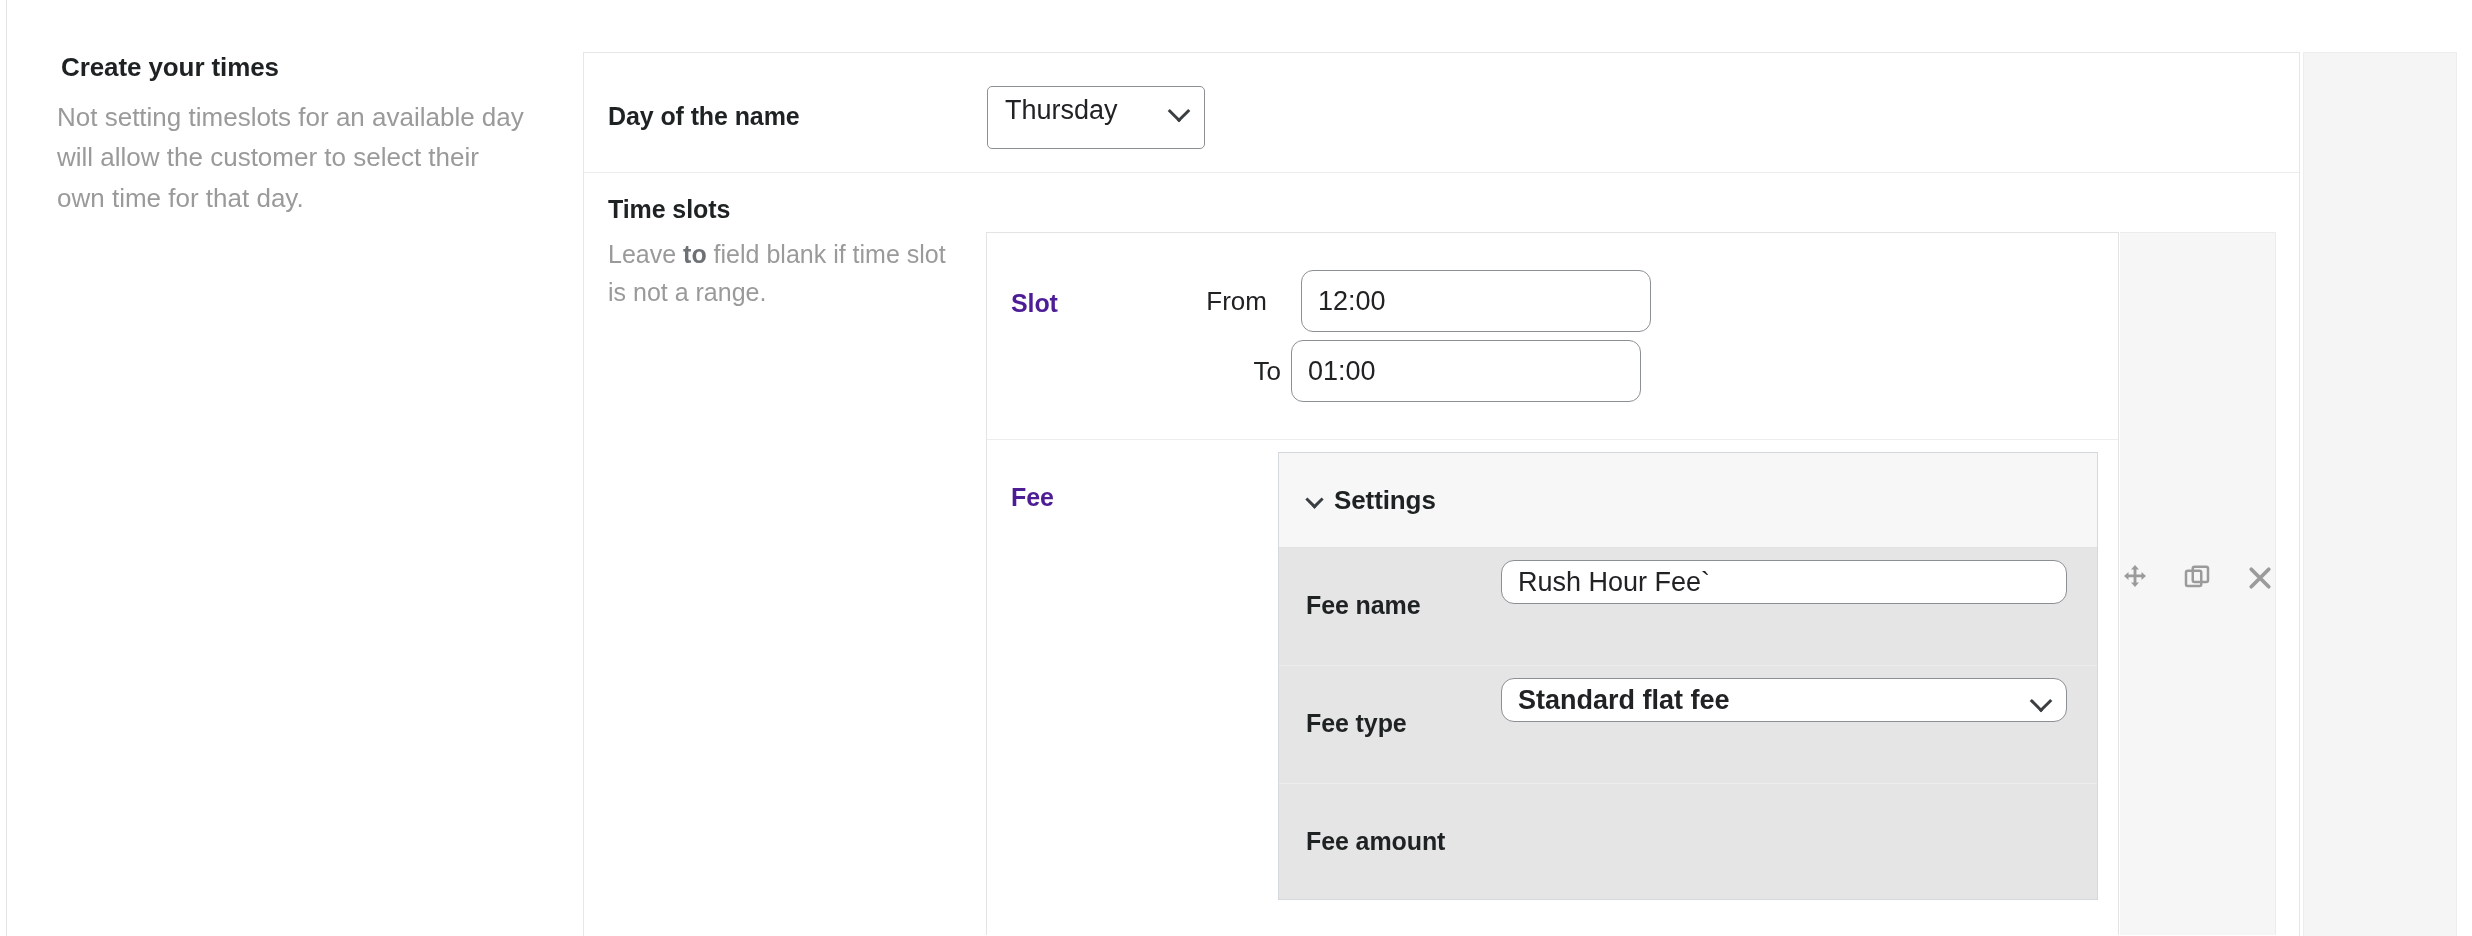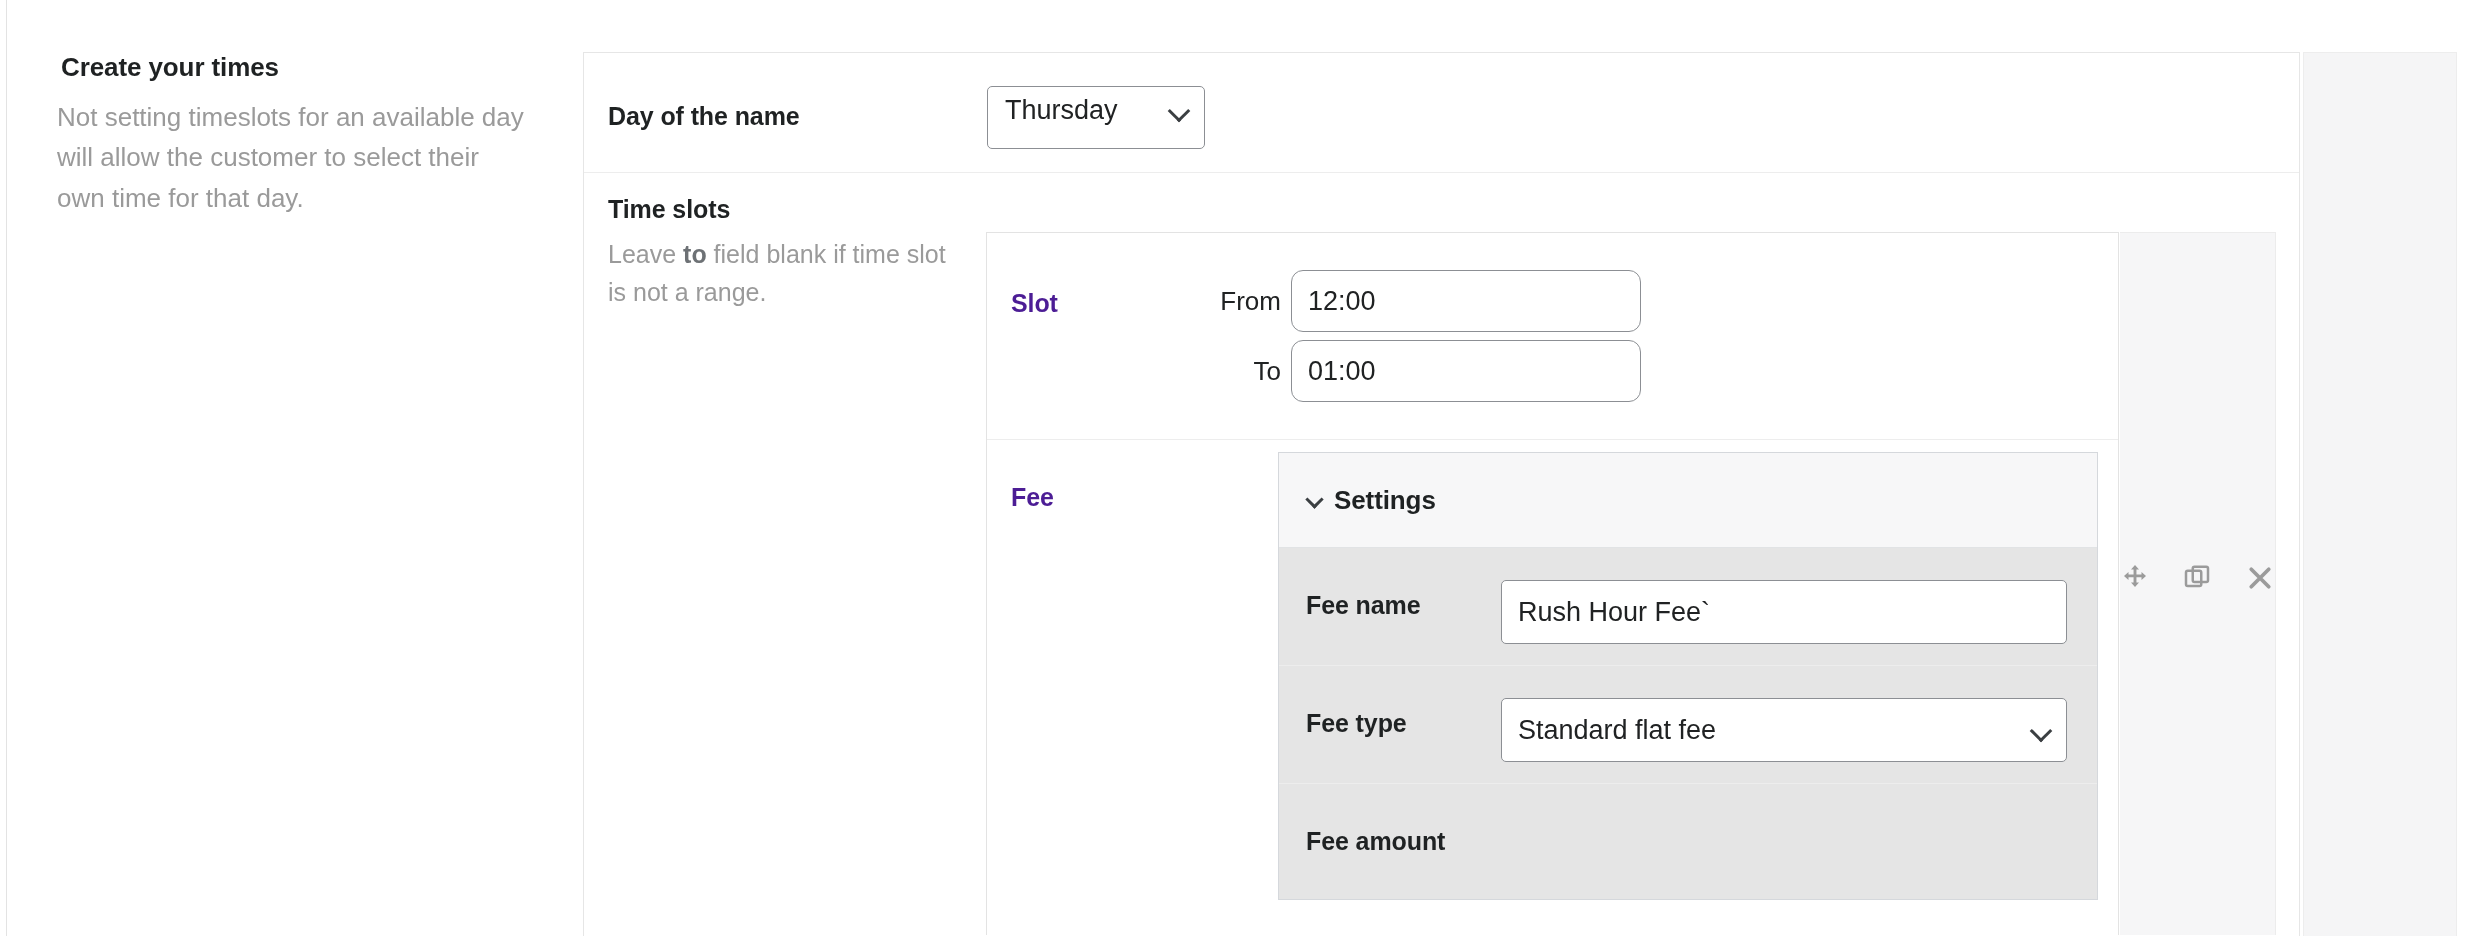--- a/index.html
+++ b/index.html
@@ -241,21 +241,21 @@
     border: 1px solid #8c8f94;
     border-radius: 12px;
     background: #ffffff;
     box-sizing: border-box;
     display: flex;
     align-items: center;
     padding: 0 16px;
     font-size: 27px;
     color: #202223;
   }
-  .from-line { left: 186px; top: 37px; }
+  .from-line { left: 172px; top: 37px; gap: 24px; }
   .to-line   { left: 186px; top: 107px; }
   .from-line .lbl, .to-line .lbl { width: 108px; }
 
   
   .sub-row-fee {
     height: 494px;
   }
   .fee-sub-label { top: 43px; }
 
   .settings-card {
@@ -315,36 +315,37 @@
     left: 27px;
     top: 43px;
     font-size: 25px;
     font-weight: 700;
     color: #1f2223;
     letter-spacing: -0.1px;
   }
   .s-field {
     position: absolute;
     left: 222px;
-    top: 32px;
+    top: 12px;
     width: 566px;
-    height: 64px;
+    height: 44px;
     border: 1px solid #8c8f94;
-    border-radius: 5px;
+    border-radius: 13px;
     background: #ffffff;
     box-sizing: border-box;
     display: flex;
     align-items: center;
     padding: 0 16px;
     font-size: 27px;
     color: #202223;
   }
   .s-field.select {
     justify-content: space-between;
     padding-right: 14px;
+    font-weight: bold;
   }
 
   
   .right-panel {
     position: absolute;
     left: 2303px;
     top: 52px;
     width: 154px;
     height: 884px;
     background: #f5f5f6;

